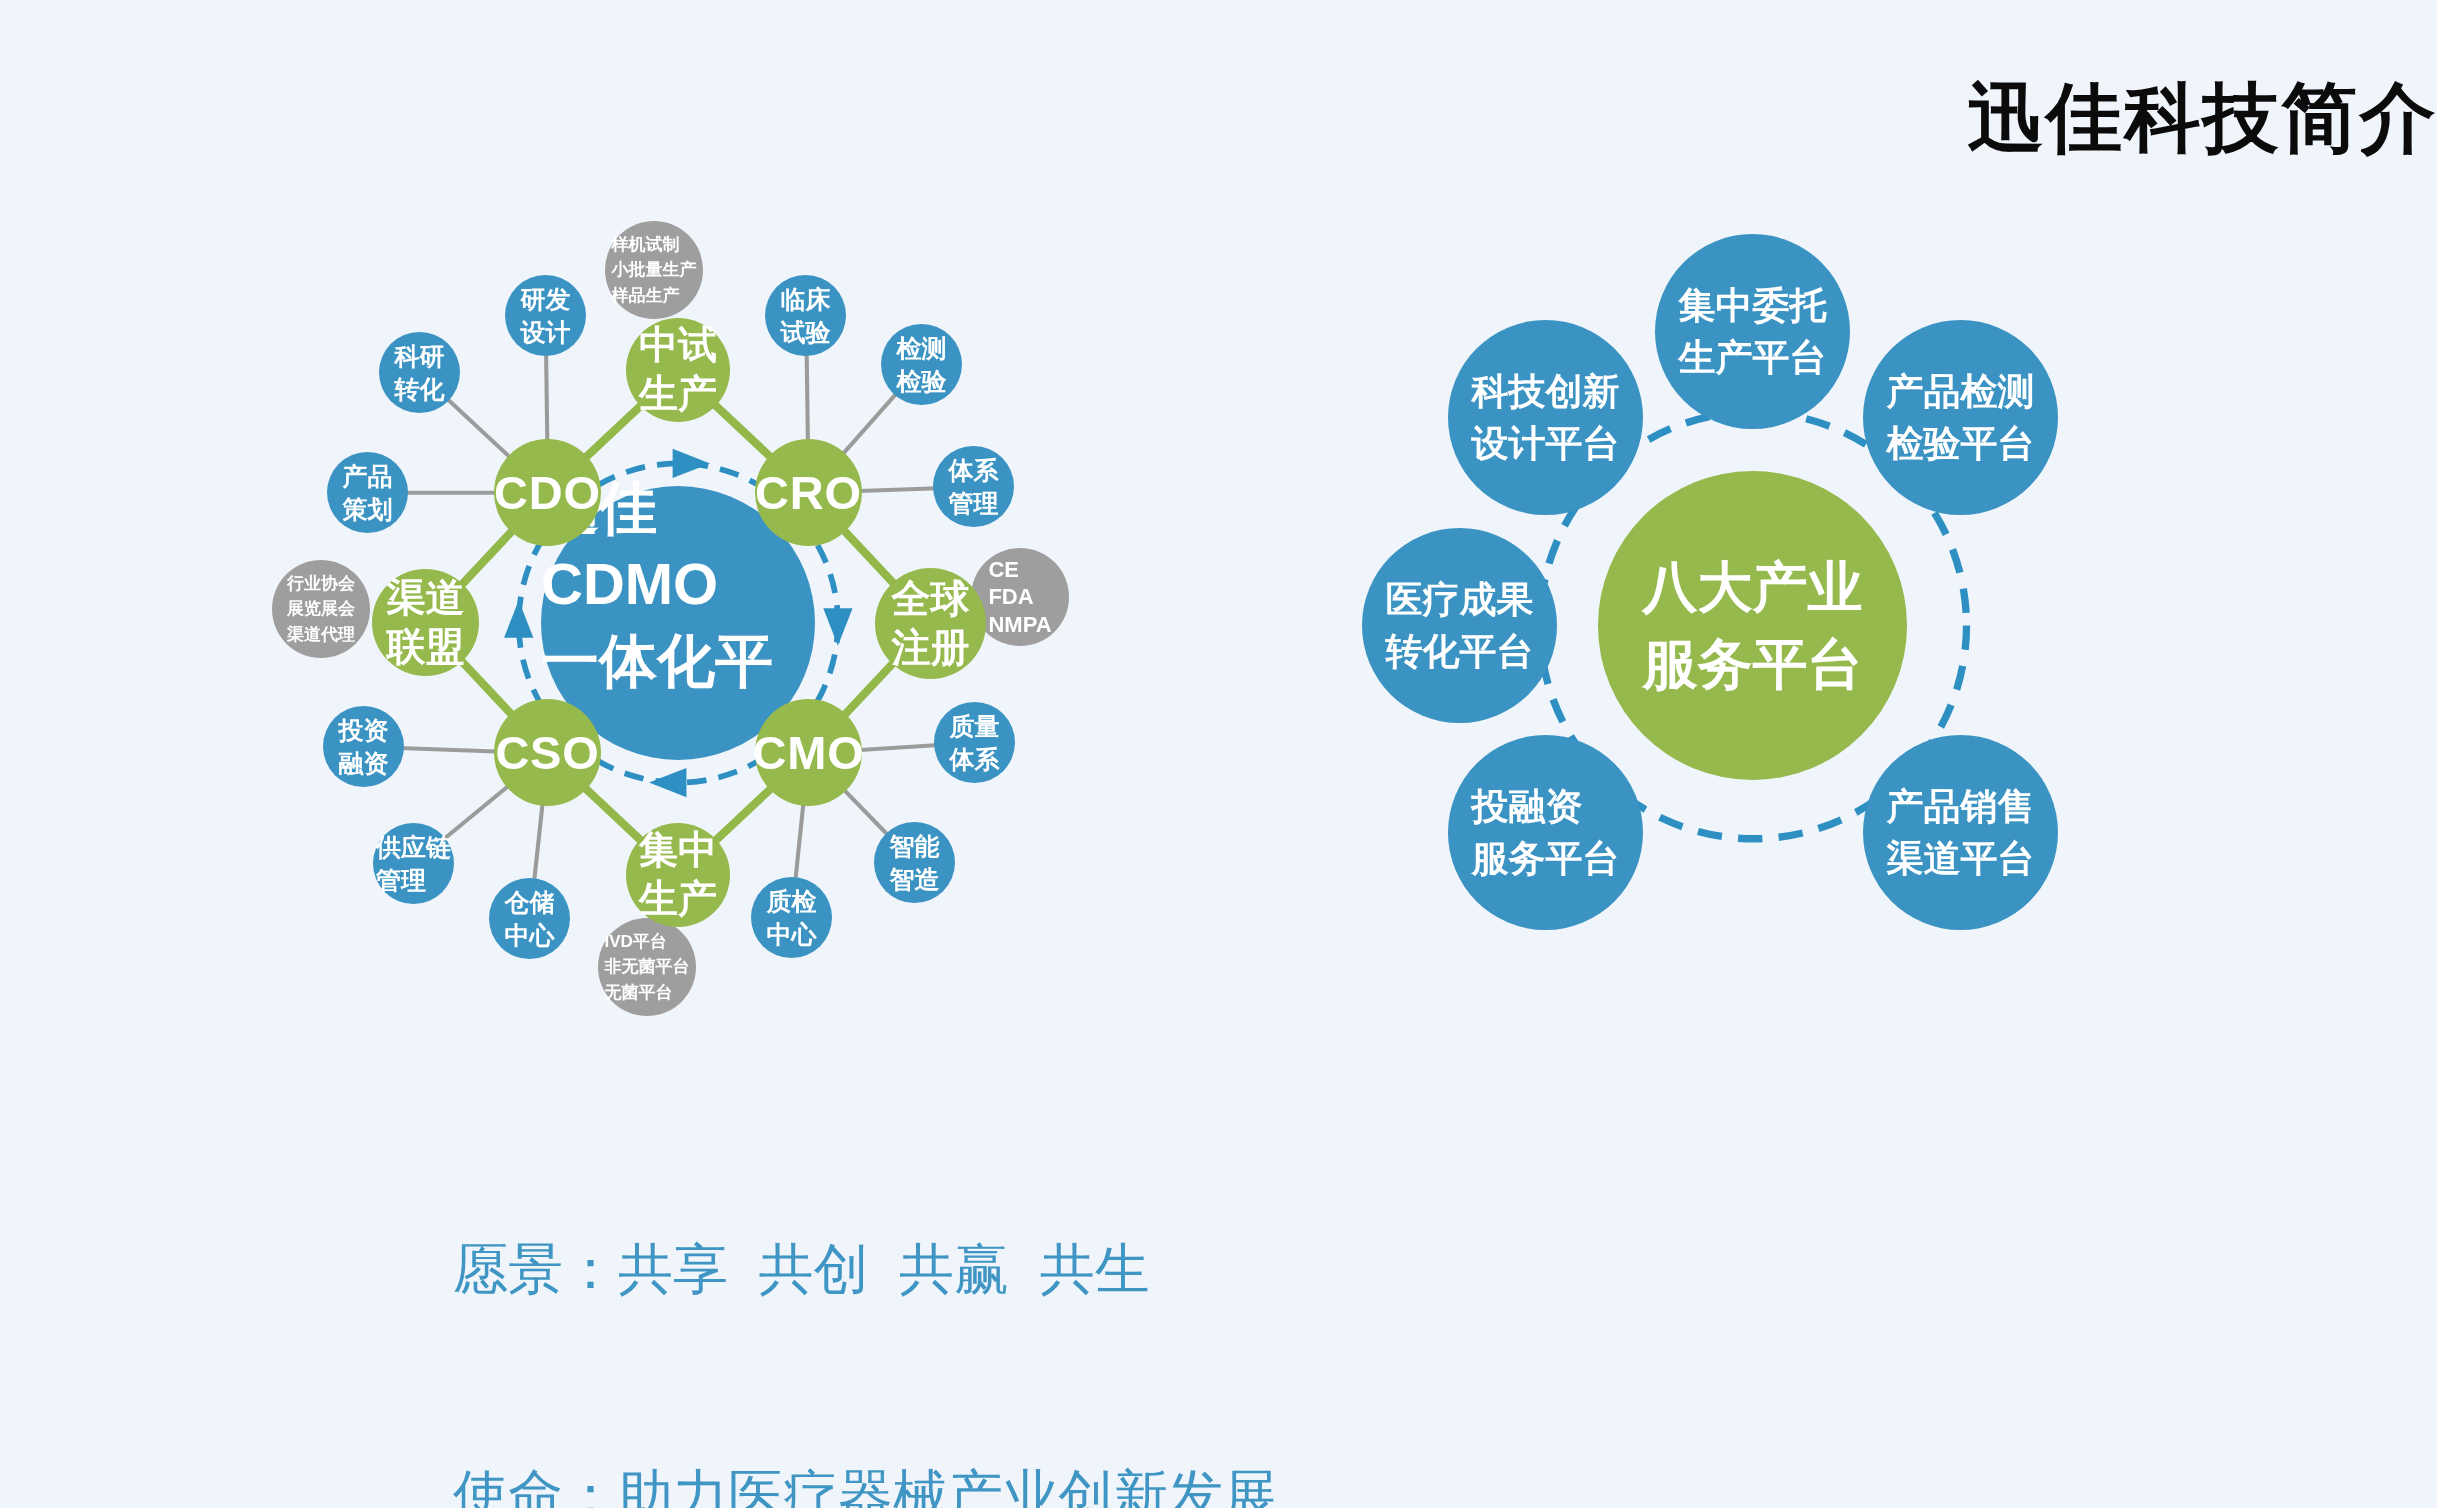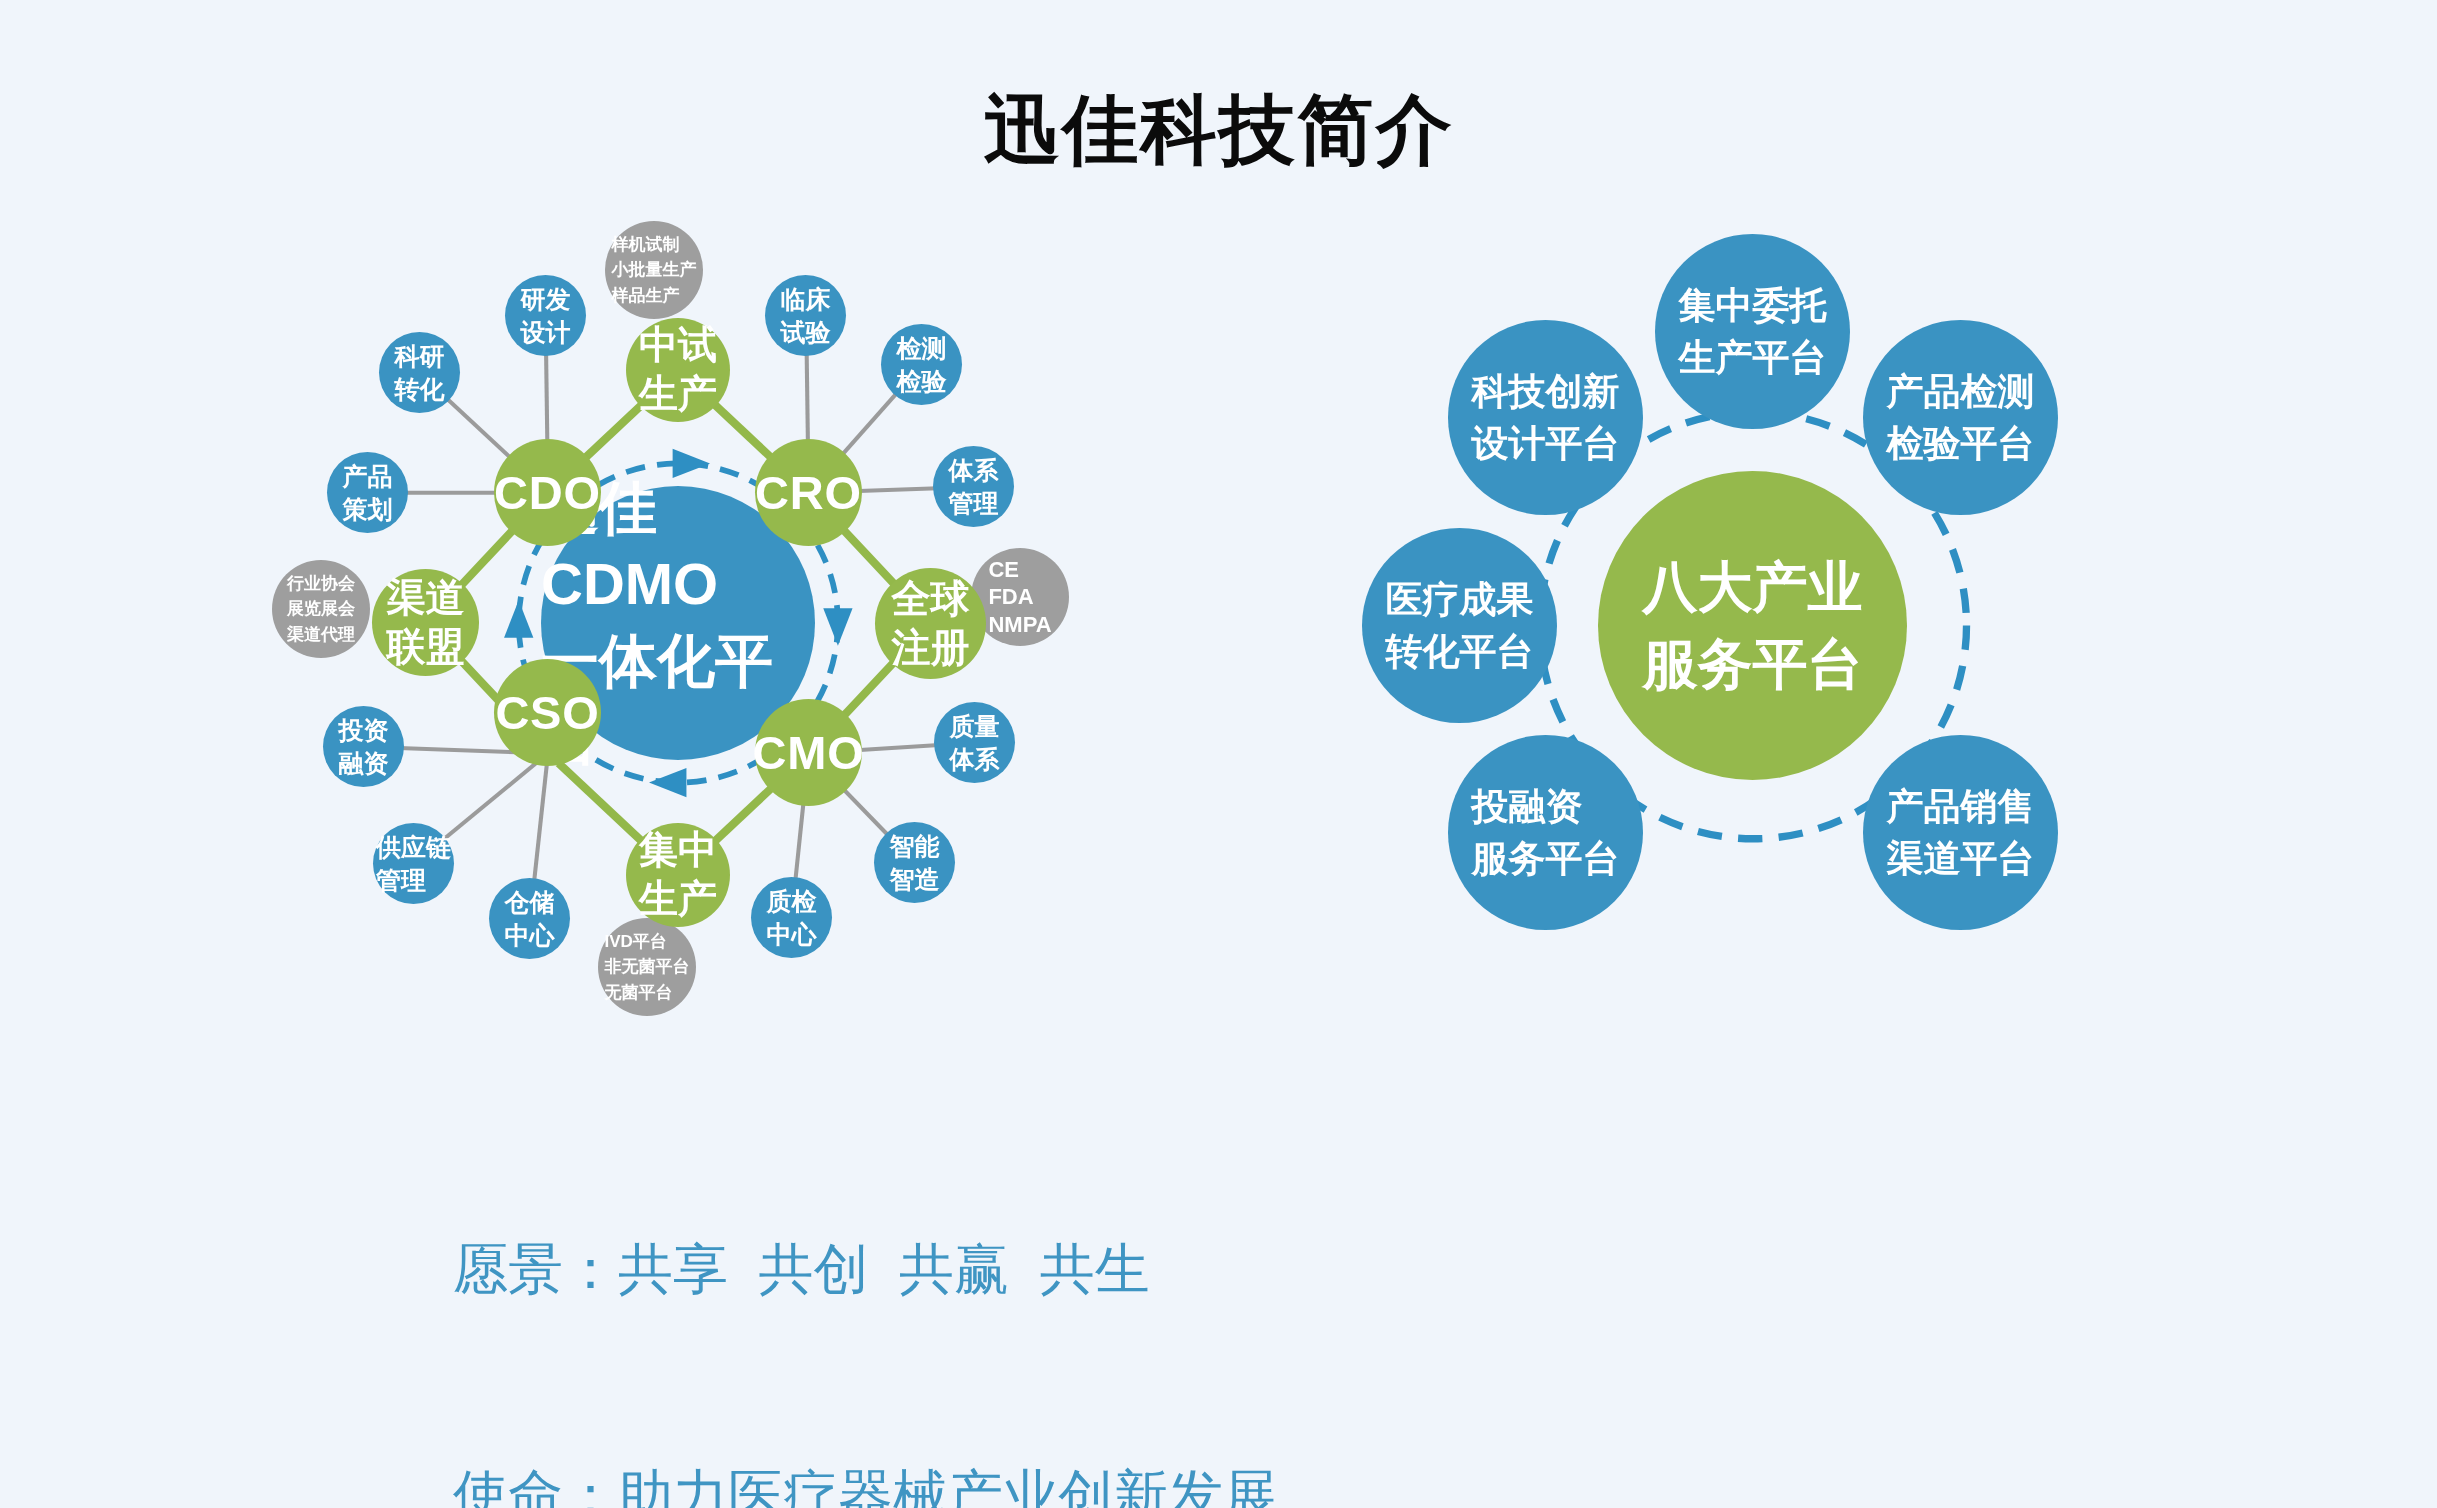--- a/index.html
+++ b/index.html
@@ -4,22 +4,22 @@
 <style>
   html,body{margin:0;padding:0;}
   body{
     width:2438px;height:1509px;
     background:#f0f5fb;
     font-family:"Liberation Sans","DejaVu Sans",sans-serif;
     position:relative;overflow:hidden;
   }
   .canvas{position:absolute;left:0;top:0;width:2438px;height:1509px;}
   .title{
-    position:absolute;left:0;top:80px;width:100%;
-    text-align:center;font-size:76px;font-weight:800;color:#0b0b0b;
+    position:absolute;left:0;top:68px;width:100%;
+    text-align:right;font-size:76px;font-weight:800;color:#0b0b0b;
     letter-spacing:2.4px;
   }
   svg.connector-layer{position:absolute;left:0;top:0;}
   .node{
     position:absolute;border-radius:50%;
     display:flex;align-items:center;justify-content:center;
     color:#ffffff;font-weight:700;
     white-space:pre-line;
   }
   .c-blue{background:#3a93c2;}
@@ -105,21 +105,21 @@
 一体化平台</div>
 
   <div class="node c-green n-green2" style="left:626px;top:318px;width:104px;height:104px;">中试
 生产</div>
   <div class="node c-green n-corner" style="left:494px;top:439px;width:107px;height:107px;">CDO</div>
   <div class="node c-green n-corner" style="left:755px;top:439px;width:107px;height:107px;">CRO</div>
   <div class="node c-green n-green2" style="left:372px;top:569px;width:107px;height:107px;">渠道
 联盟</div>
   <div class="node c-green n-green2" style="left:875px;top:568px;width:111px;height:111px;">全球
 注册</div>
-  <div class="node c-green n-corner" style="left:494px;top:659px;width:107px;height:107px;">CSO</div>
+  <div class="node c-green n-corner" style="left:494px;top:699px;width:107px;height:107px;">CSO</div>
   <div class="node c-green n-corner" style="left:755px;top:699px;width:107px;height:107px;">CMO</div>
   <div class="node c-green n-green2" style="left:626px;top:823px;width:104px;height:104px;">集中
 生产</div>
 
   <div class="node c-blue n-outer" style="left:505px;top:275px;width:81px;height:81px;">研发
 设计</div>
   <div class="node c-blue n-outer" style="left:765px;top:275px;width:81px;height:81px;">临床
 试验</div>
   <div class="node c-blue n-outer" style="left:379px;top:332px;width:81px;height:81px;">科研
 转化</div>

